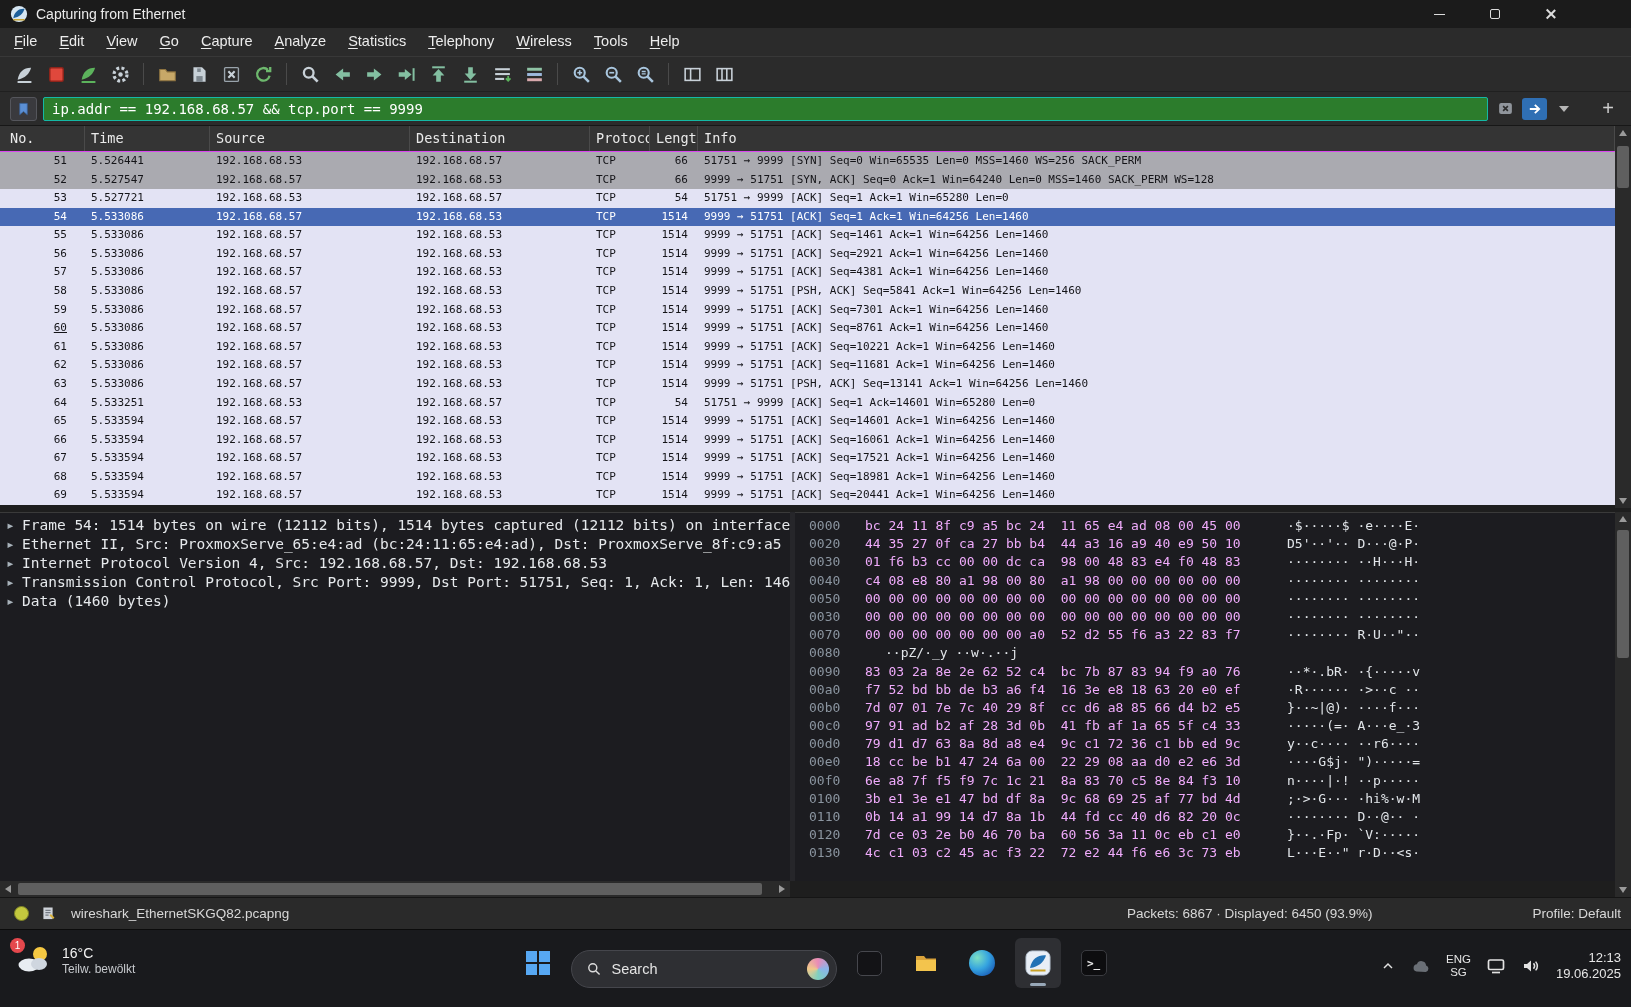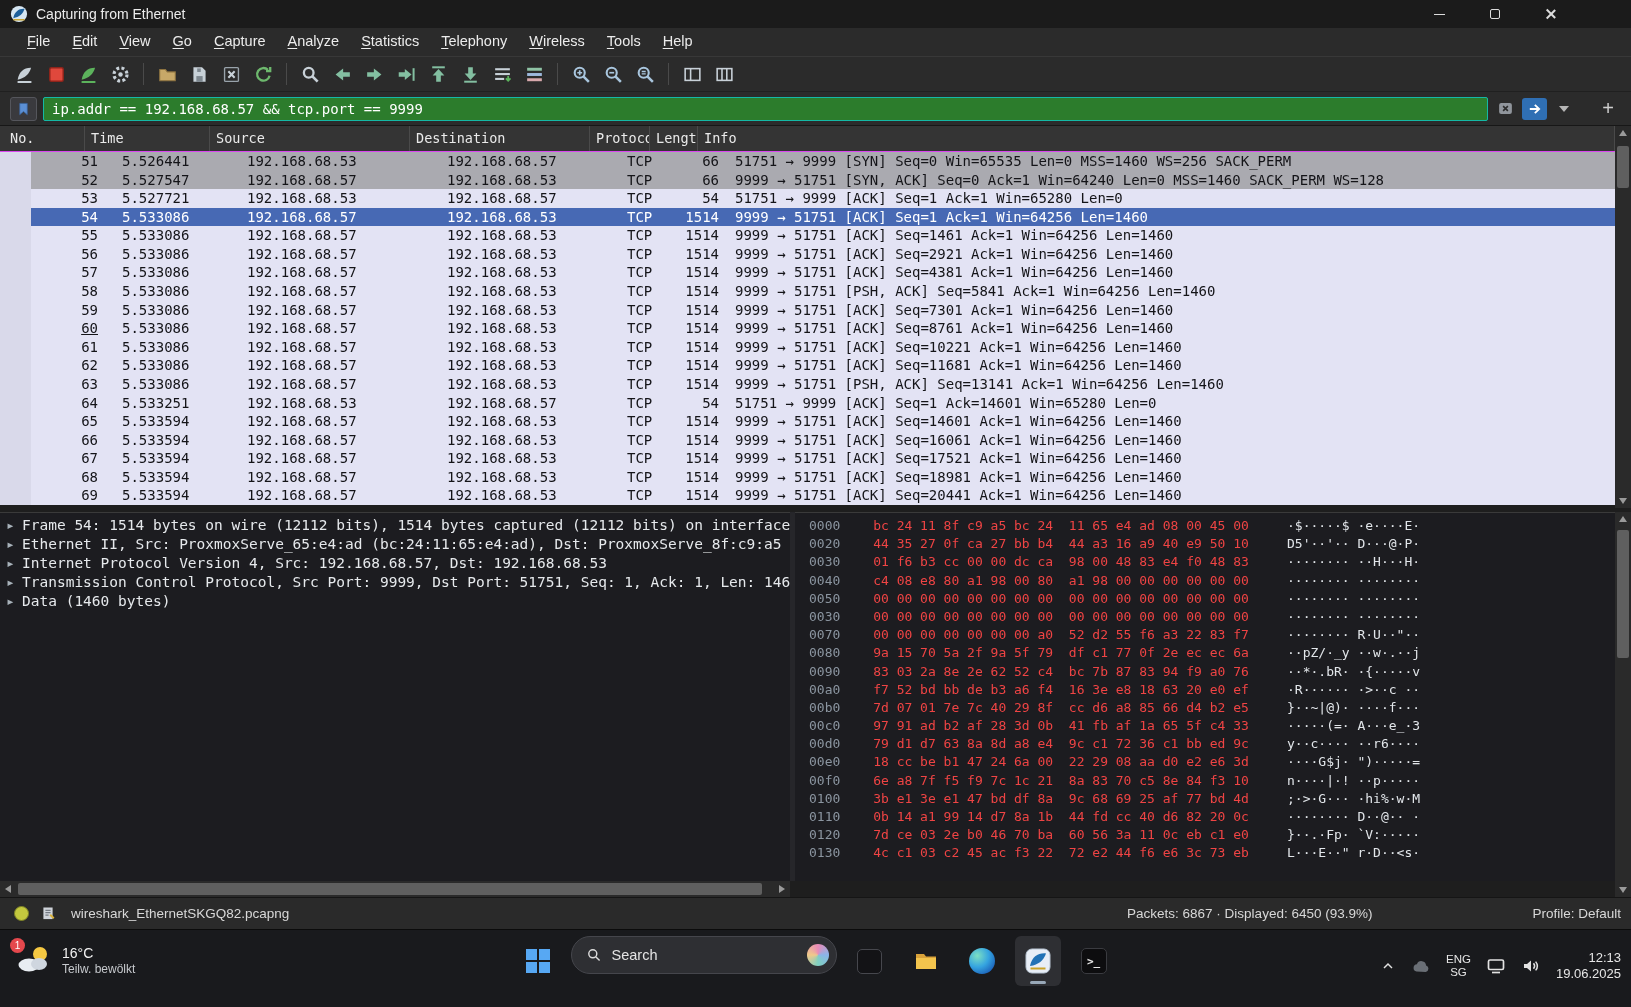--- a/index.html
+++ b/index.html
@@ -17,21 +17,21 @@
   .win-controls { position:absolute; right:52px; top:0; height:28px; display:flex; }
   .win-btn { width:56px; height:28px; display:flex; align-items:center; justify-content:center; }
   .glyph-min { width:11px; height:1px; background:#dcdcdc; }
   .glyph-max { width:10px; height:10px; border:1px solid #dcdcdc; border-radius:2px; }
   .glyph-close { position:relative; width:12px; height:12px; }
   .glyph-close:before,.glyph-close:after { content:""; position:absolute; left:5px; top:0; width:1.5px; height:12px; background:#dcdcdc; }
   .glyph-close:before { transform:rotate(45deg); } .glyph-close:after { transform:rotate(-45deg); }
 
   
   .menubar { position:absolute; top:28px; left:0; right:0; height:28px; background:#2b2b2b;
-    display:flex; align-items:flex-start; padding-left:16px; }
+    display:flex; align-items:flex-start; padding-left:3px; }
   .menu-item { padding:0 11px; height:28px; line-height:27px; font-size:14.5px; color:#ececec; }
   .menu-item u { text-decoration:underline; text-underline-offset:2px; }
 
   
   .toolbar { position:absolute; top:56px; left:0; right:0; height:36px; background:#2b2b2b;
     border-top:1px solid #383838; border-bottom:1px solid #202020;
     display:flex; align-items:center; padding-left:8px; }
   .tb-btn { width:32px; height:30px; display:flex; align-items:center; justify-content:center; border-radius:3px; }
   .tb-btn svg { width:21px; height:21px; }
   .tb-sep { width:1px; height:22px; background:#4a4a4a; margin:0 7px; }
@@ -48,21 +48,21 @@
   .caret-down { width:0; height:0; border-left:5px solid transparent; border-right:5px solid transparent; border-top:6px solid #b5b5b5; }
   .f-plus { width:26px; height:24px; margin-left:14px; color:#cfcfcf; font-size:20px; line-height:22px; text-align:center; flex:none; }
 
   
   .pkt-header { position:absolute; top:126px; left:0; right:16px; height:26px; background:#343434;
     display:flex; color:#eaeaea; font-family:"DejaVu Sans Mono",monospace; font-size:13.5px;
     border-bottom:1px solid #d946ef; overflow:hidden; }
   .ph-cell { line-height:25px; padding-left:6px; border-right:1px solid #4a4a4a; white-space:nowrap; overflow:hidden; flex:none; }
   .pkt-rows { position:absolute; top:152px; left:0; right:16px; height:353px; overflow:hidden; background:#d9d9ea; }
   .pkt-row { display:flex; height:18.58px; line-height:18.6px; font-family:"DejaVu Sans Mono",monospace;
-    font-size:14px; color:#141418; overflow:hidden;margin-left:31px; }
+    font-size:11px; color:#141418; overflow:hidden; }
   .pkt-row.gray { background:#aaaab0; }
   .pkt-row.lav { background:#e3e3f4; }
   .pkt-row.selected { background:#4769b4; color:#fff; }
   .cell { white-space:nowrap; overflow:hidden; padding-left:6px; flex:none; }
   .cell.c-no { text-align:right; padding-right:18px; padding-left:0; }
   .cell.c-len { text-align:right; padding-right:10px; padding-left:0; }
 
   
   .vscroll { position:absolute; width:16px; background:#2a2a2a; }
   .vs-list { top:126px; right:0; height:382px; }
@@ -86,21 +86,21 @@
     font-family:"DejaVu Sans Mono",monospace; font-size:14.5px; color:#e6e9ec; white-space:nowrap; overflow:hidden; }
   .detail-row .arrow { width:16px; flex:none; color:#a8b2ba; }
   .detail-row .arrow:before { content:"\25B8"; }
   .pane-divider { position:absolute; top:512px; left:790px; width:5px; height:369px; background:#26262a; }
 
   
   .hexpane { position:absolute; top:512px; left:795px; width:820px; height:369px; background:#1c1c20;
     border-top:1px solid #3a3a3a; overflow:hidden; padding-top:4px; }
   .hex-row { display:flex; height:18.2px; line-height:18.2px; font-family:"DejaVu Sans Mono",monospace; font-size:13px; }
   .hx-off { width:46px; margin-left:14px; color:#8b95a0; flex:none; }
-  .hx-bytes { margin-left:10px; width:392px; color:#ef4444; white-space:pre; flex:none;text-align:center; }
+  .hx-bytes { margin-left:10px; width:392px; color:#f0abfc; white-space:pre; flex:none; }
   .hx-ascii { margin-left:30px; color:#e2e6ea; white-space:pre; }
 
   
   .statusbar { position:absolute; top:897px; left:0; right:0; height:32px; background:#2a2a2a;
     border-top:1px solid #151515; display:flex; align-items:center; padding:0 8px; color:#d8d8d8; font-size:13.5px; }
   .expert-dot { width:15px; height:15px; border-radius:50%; background:#c3c83e; border:1px solid #7f8327; margin:0 12px 0 6px; flex:none; }
   .note-ic { margin-right:14px; flex:none; display:flex; }
   .sb-file { white-space:nowrap; }
   .sb-spacer { flex:1; }
   .sb-packets { white-space:nowrap; }
@@ -108,21 +108,21 @@
   .sb-profile { white-space:nowrap; padding-right:2px; }
 
   
   .taskbar { position:absolute; top:929px; left:0; right:0; height:78px; background:#191a1d; border-top:1px solid #0b0b0b; }
   .tb-weather { position:absolute; left:8px; top:6px; height:48px; display:flex; align-items:center; gap:10px; padding:0 8px; border-radius:6px; }
   .w-icon { position:relative; width:36px; height:36px; flex:none; }
   .w-badge { position:absolute; top:-4px; left:-6px; min-width:15px; height:15px; border-radius:8px; background:#e5484d;
     color:#fff; font-size:10px; line-height:15px; text-align:center; padding:0 3px; }
   .w-temp { font-size:14px; color:#f2f2f2; }
   .w-desc { font-size:12px; color:#c6c9cd; margin-top:1px; }
-  .tb-center { position:absolute; left:50%; top:6px; transform:translateX(-50%); height:52px; display:flex; align-items:flex-start; gap:10px; }
+  .tb-center { position:absolute; left:50%; top:6px; transform:translateX(-50%); height:52px; display:flex; align-items:flex-end; gap:10px; }
   .tb-app { position:relative; width:46px; height:50px; border-radius:6px; display:flex; align-items:center; justify-content:center; }
   .tb-app.active { background:#2e2f33; }
   .ind { position:absolute; bottom:2px; left:50%; transform:translateX(-50%); width:16px; height:3px; border-radius:2px; background:#98a8b8; }
   .winlogo { width:24px; height:24px; display:grid; grid-template-columns:11px 11px; grid-template-rows:11px 11px; gap:2px; }
   .winlogo i { background:#57a8f3; }
   .search-pill { width:266px; height:38px; border-radius:19px; background:#2e2f33; border:1px solid #45464c;
     display:flex; align-items:center; gap:10px; padding:0 7px 0 14px; color:#e4e4e4; font-size:14.5px; }
   .s-orb { width:22px; height:22px; border-radius:50%; margin-left:auto;
     background:conic-gradient(#e98ab8,#8ab4ea,#7ed0c0,#f0c98a,#e98ab8); }
   .dark-app { width:25px; height:25px; border-radius:5px; background:#131316; border:1px solid #46474d; }
@@ -585,21 +585,20 @@
         <span class="hx-bytes">00 00 00 00 00 00 00 00  00 00 00 00 00 00 00 00</span>
         <span class="hx-ascii">········ ········</span>
       </div>
       <div class="hex-row">
         <span class="hx-off">0070</span>
         <span class="hx-bytes">00 00 00 00 00 00 00 a0  52 d2 55 f6 a3 22 83 f7</span>
         <span class="hx-ascii">········ R·U··"··</span>
       </div>
       <div class="hex-row">
         <span class="hx-off">0080</span>
-        <span class="hx-bytes">9a 15 70 5a 2f 9a 5f 79  df c1 77 0f 2e ec ec 6a</span>
         <span class="hx-ascii">··pZ/·_y ··w·.··j</span>
       </div>
       <div class="hex-row">
         <span class="hx-off">0090</span>
         <span class="hx-bytes">83 03 2a 8e 2e 62 52 c4  bc 7b 87 83 94 f9 a0 76</span>
         <span class="hx-ascii">··*·.bR· ·{·····v</span>
       </div>
       <div class="hex-row">
         <span class="hx-off">00a0</span>
         <span class="hx-bytes">f7 52 bd bb de b3 a6 f4  16 3e e8 18 63 20 e0 ef</span>

